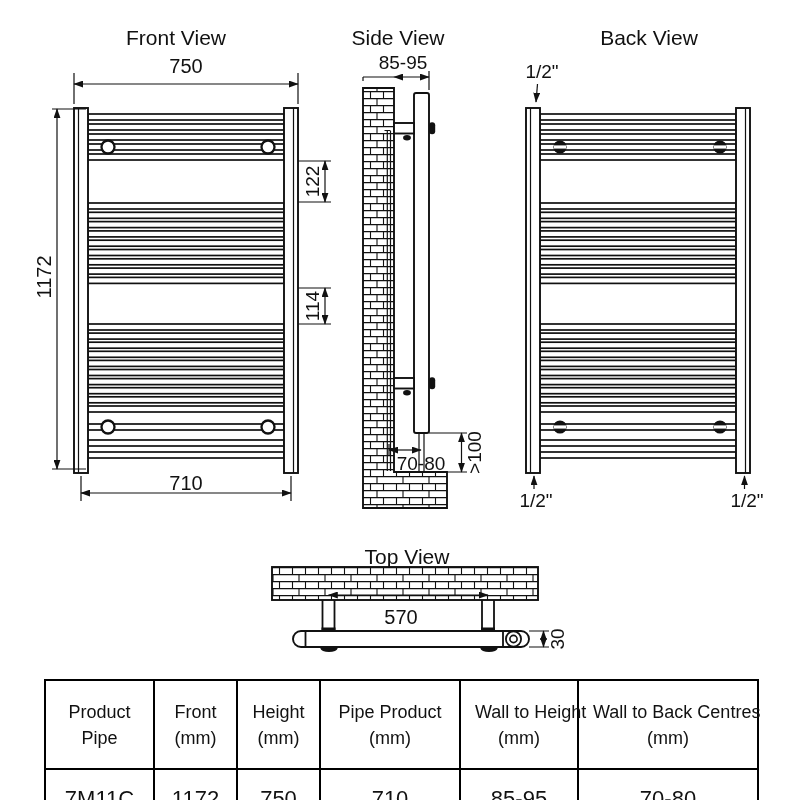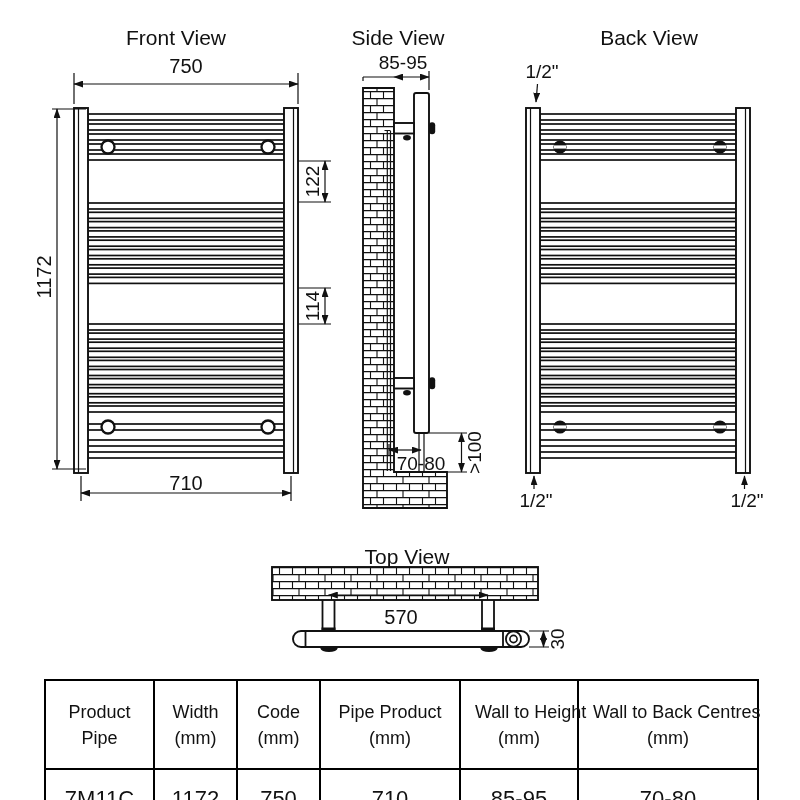--- a/index.html
+++ b/index.html
@@ -200,25 +200,25 @@
         <col style="width:118px">
         <col style="width:180px">
   </colgroup>
   <thead>
     <tr>
       <th>
             <div>Product</div>
             <div>Pipe</div>
           </th>
       <th>
-            <div>Width</div>
-            <div>(mm)</div>
-          </th>
-      <th>
-            <div>Code</div>
+            <div>Front</div>
+            <div>(mm)</div>
+          </th>
+      <th>
+            <div>Height</div>
             <div>(mm)</div>
           </th>
       <th>
             <div>Pipe Product</div>
             <div>(mm)</div>
           </th>
       <th>
             <div>Wall to Height</div>
             <div>(mm)</div>
           </th>

